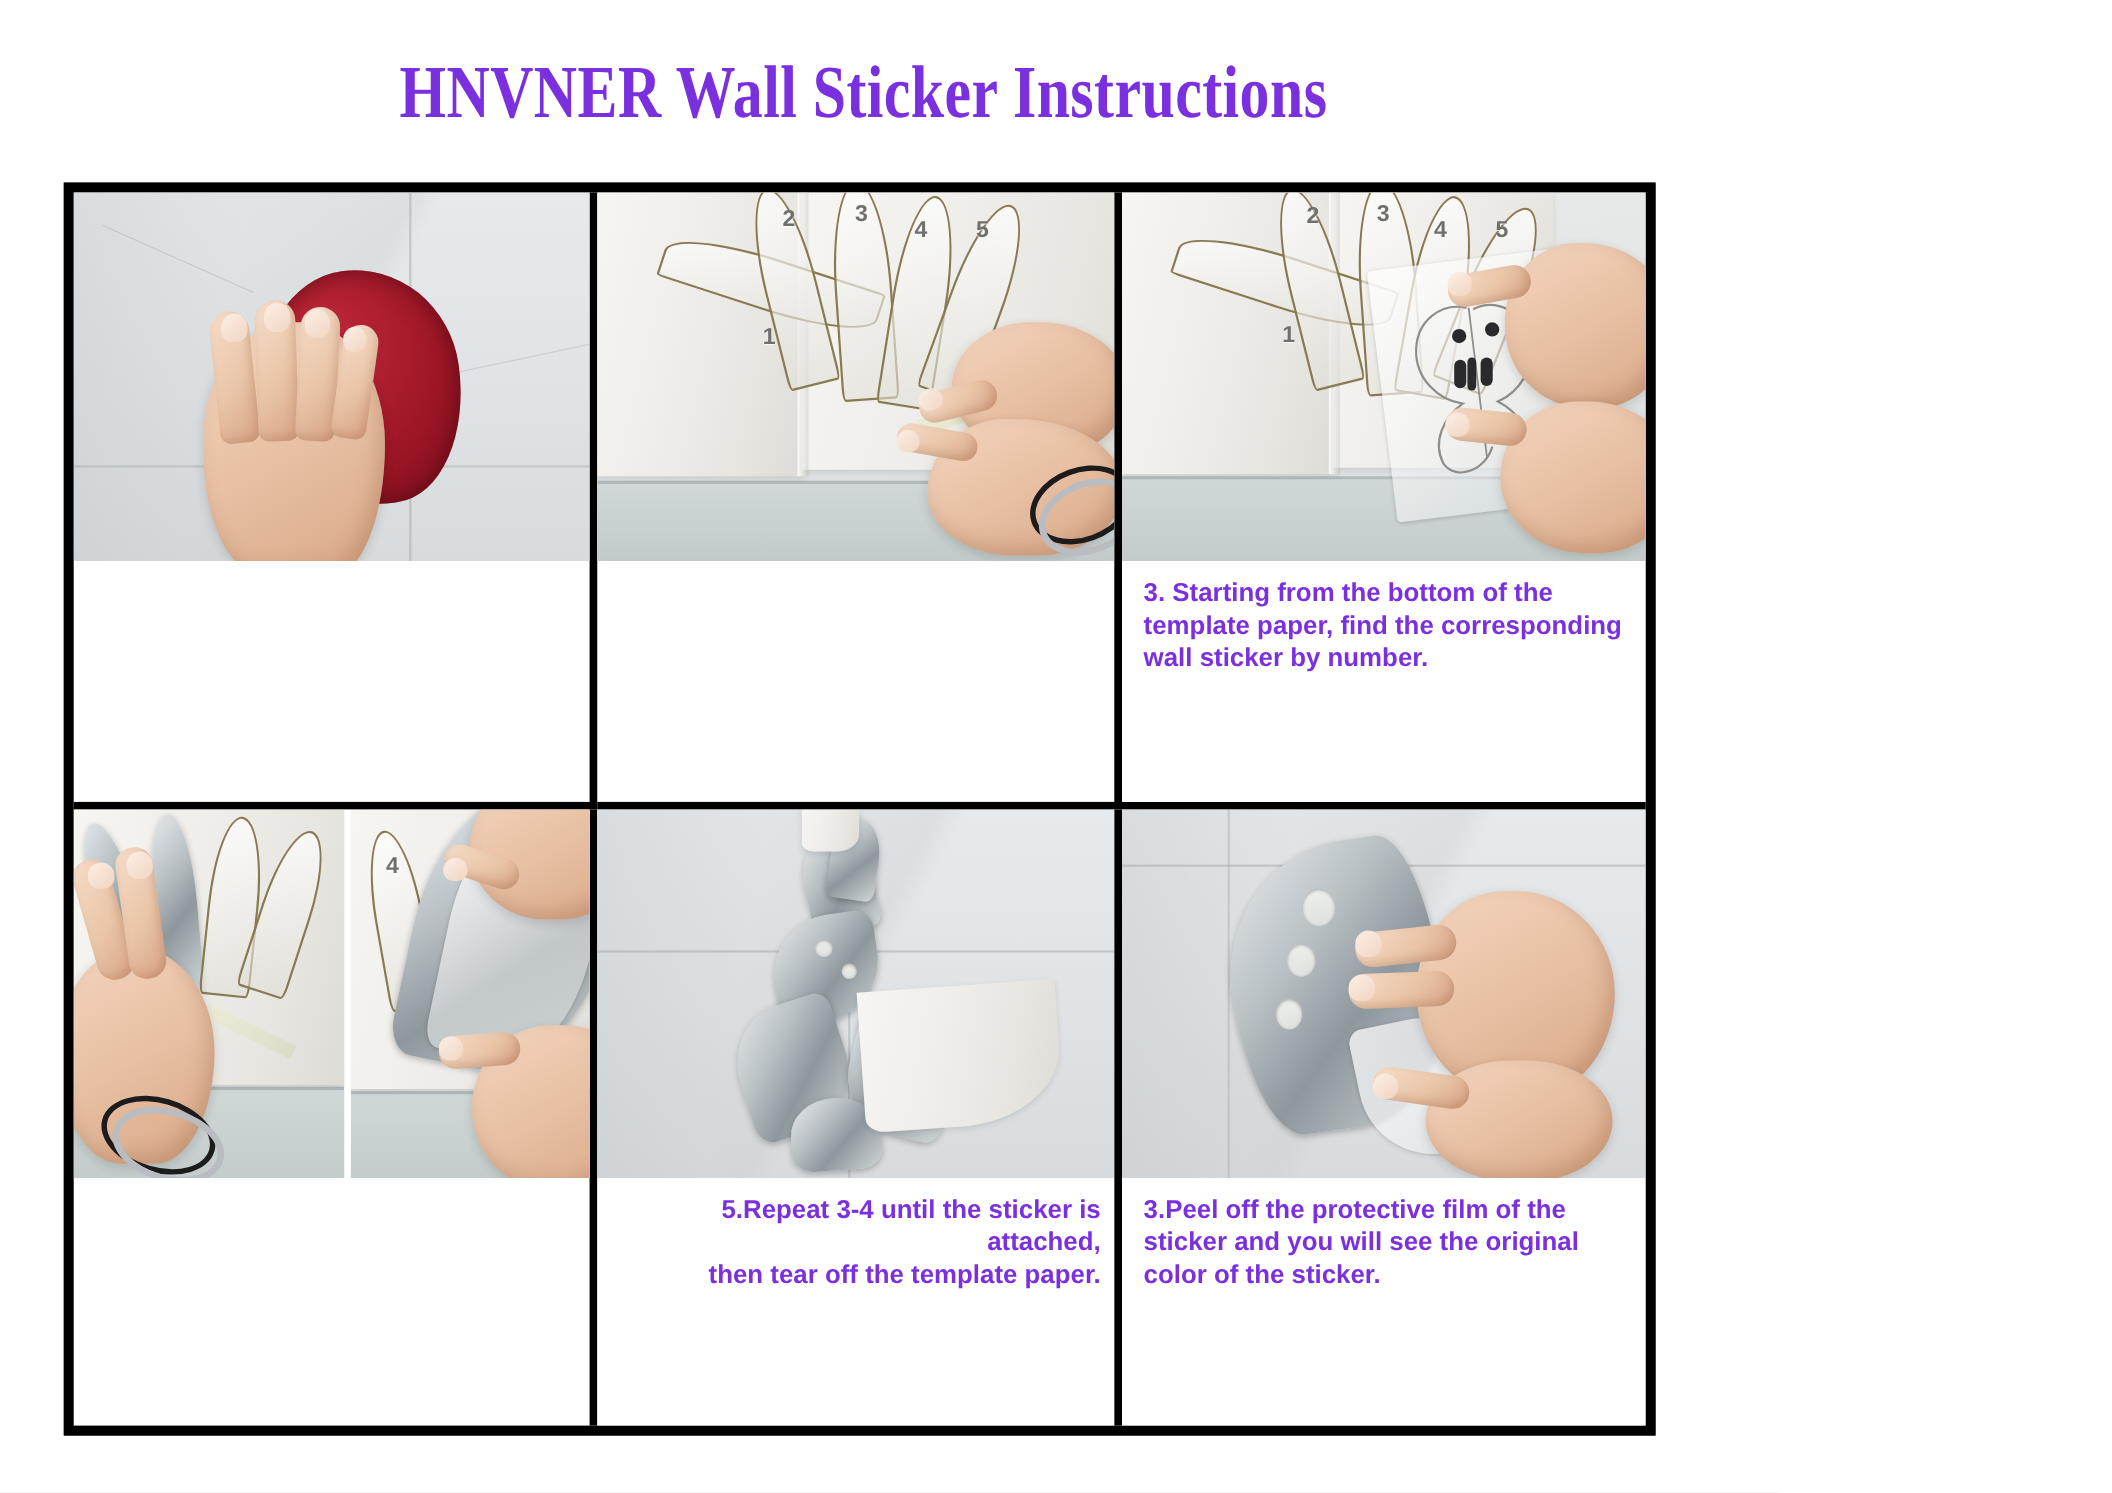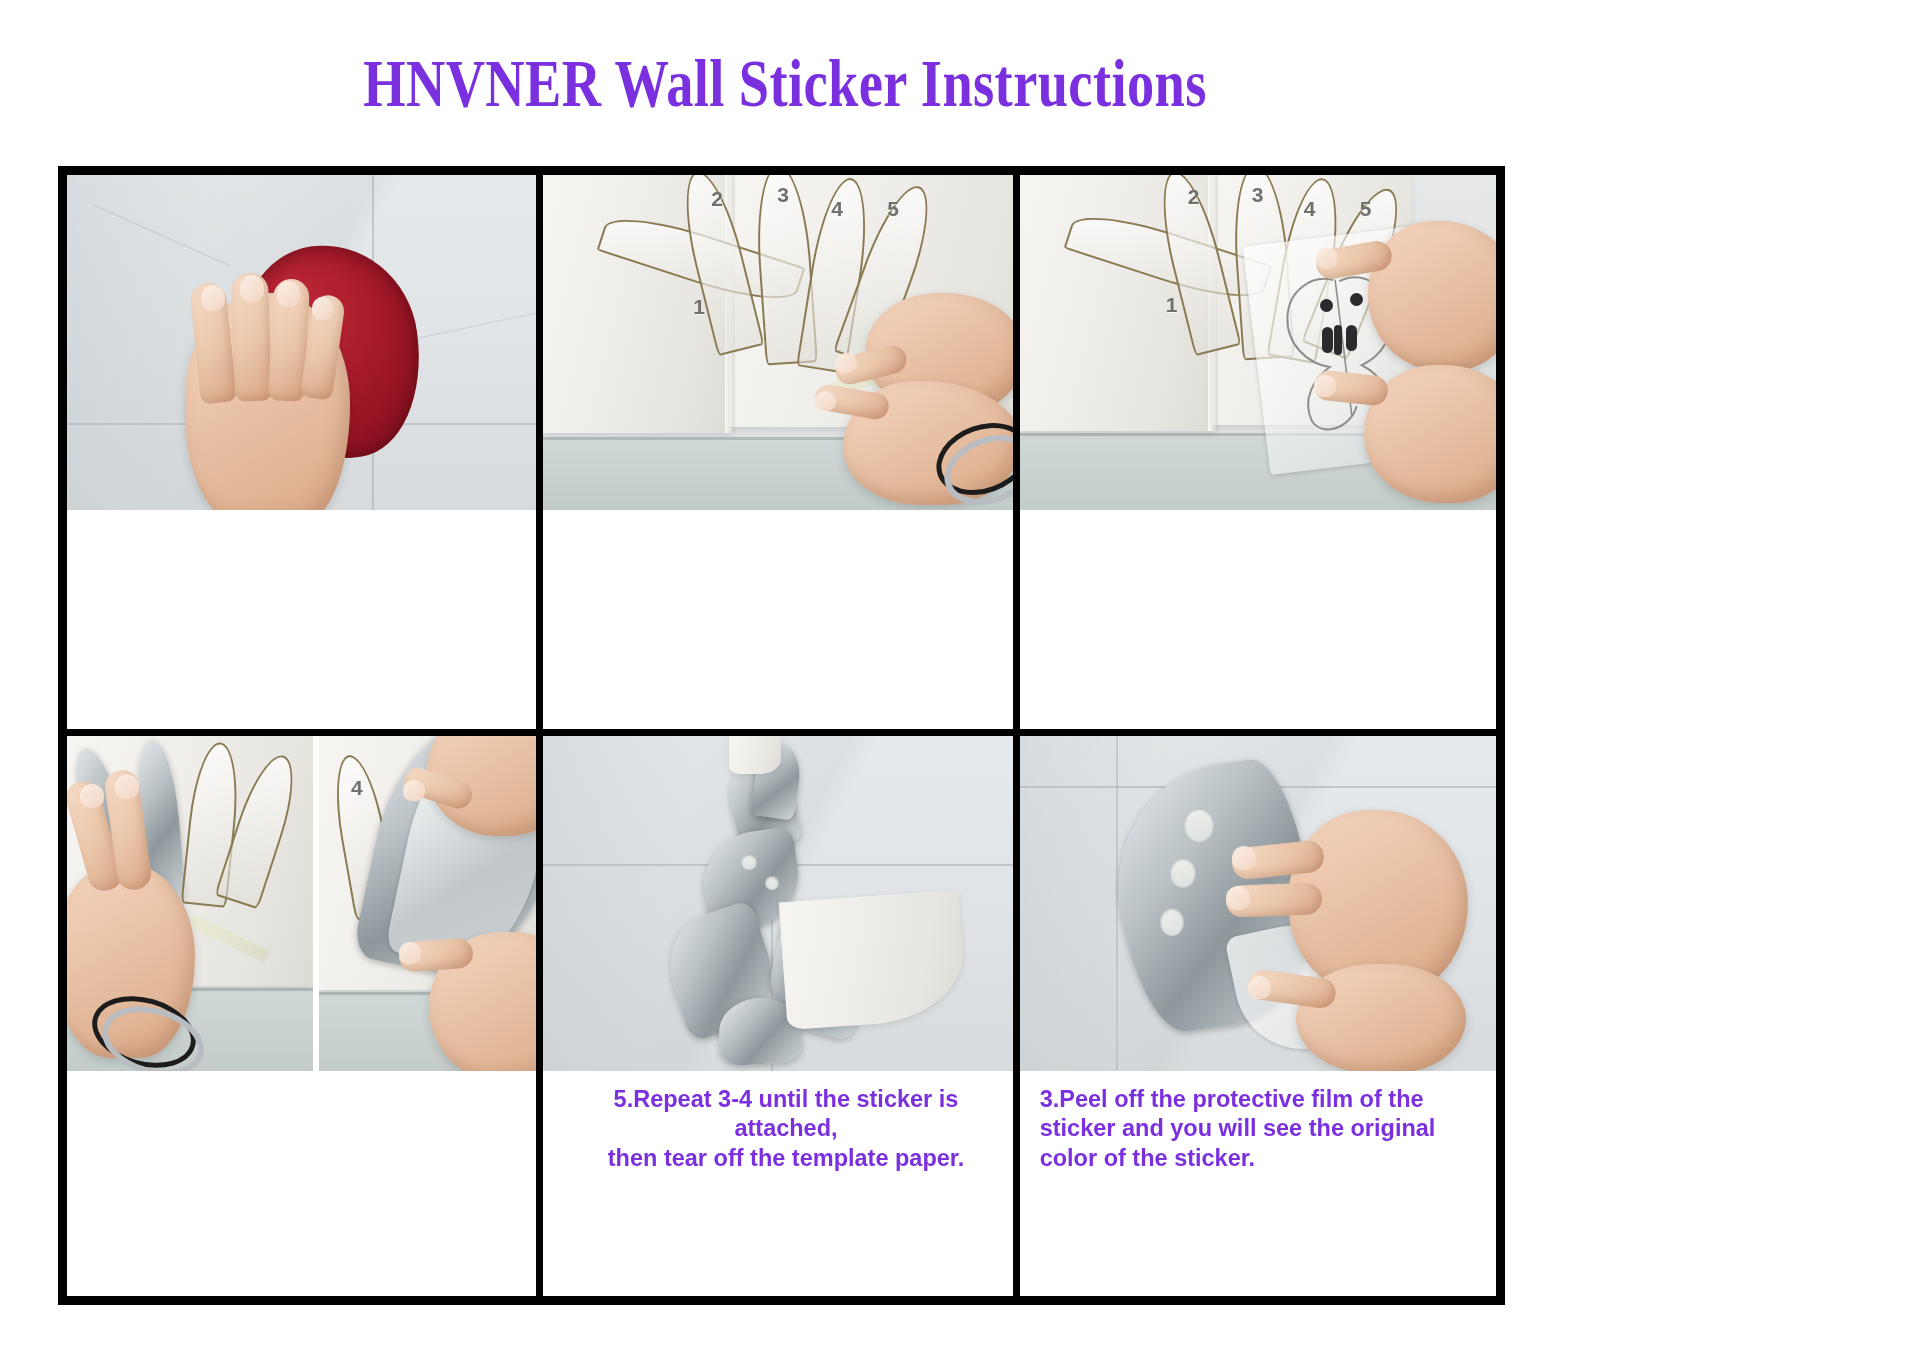--- a/index.html
+++ b/index.html
@@ -82,21 +82,21 @@
     background: #ffffff;
     color: #7b30e0;
     font-family: "Liberation Sans", sans-serif;
     font-weight: bold;
     font-size: 23.5px;
     line-height: 29.5px;
     padding: 14px 12px 6px 20px;
     box-sizing: border-box;
     white-space: pre-line;
   }
-  .caption.center { text-align: center; padding-left: 28px; }
+  .caption.center { text-align: right; padding-left: 28px; }
 
   
 
   
   .wall-marble {
     position: absolute; inset: 0;
     background:
       linear-gradient(118deg, rgba(255,255,255,0.0) 0%, rgba(200,205,208,0.35) 48%, rgba(255,255,255,0) 52%),
       linear-gradient(100deg, rgba(170,178,184,0.25) 0%, rgba(255,255,255,0) 30%),
       linear-gradient(180deg, #e7eaec 0%, #dfe3e5 55%, #d7dbdd 100%);
@@ -306,20 +306,23 @@
         <div class="dark-hole" style="left:314px; top:150px; width:8px; height:30px; border-radius:5px;"></div>
 
         <div class="hand" style="left:348px; top:46px; width:152px; height:150px; border-radius:42% 52% 44% 48% / 48% 50% 50% 50%;"></div>
         <div class="finger" style="left:296px; top:70px; width:76px; height:30px; border-radius:15px; transform:rotate(-10deg);"></div>
         <div class="nail" style="left:296px; top:72px; width:22px; height:22px;"></div>
 
         <div class="hand" style="left:344px; top:190px; width:160px; height:138px; border-radius:44% 50% 44% 48% / 50% 50% 50% 50%;"></div>
         <div class="finger" style="left:294px; top:198px; width:74px; height:30px; border-radius:15px; transform:rotate(6deg);"></div>
         <div class="nail" style="left:294px; top:200px; width:22px; height:22px;"></div>
       </div>
+      <div class="caption">3.  Starting from the bottom of the
+template paper, find the corresponding
+wall sticker by number.</div>
     </div>
 
     <div class="cell col1 row2">
       <div class="photo">
 
         <div style="position:absolute;left:0;top:0;width:246px;height:335px;overflow:hidden;">
           <div class="wall-plain"></div>
           <div class="wall-seam" style="left:0; top:252px; width:100%; height:3px; background:rgba(150,160,164,0.6);"></div>
           <div style="position:absolute;left:0;top:255px;width:100%;height:80px;background:linear-gradient(180deg,#cfd8d6,#c3ccca);"></div>
           <div class="paper-sheet" style="left:0px; top:0px; width:246px; height:250px;"></div>

